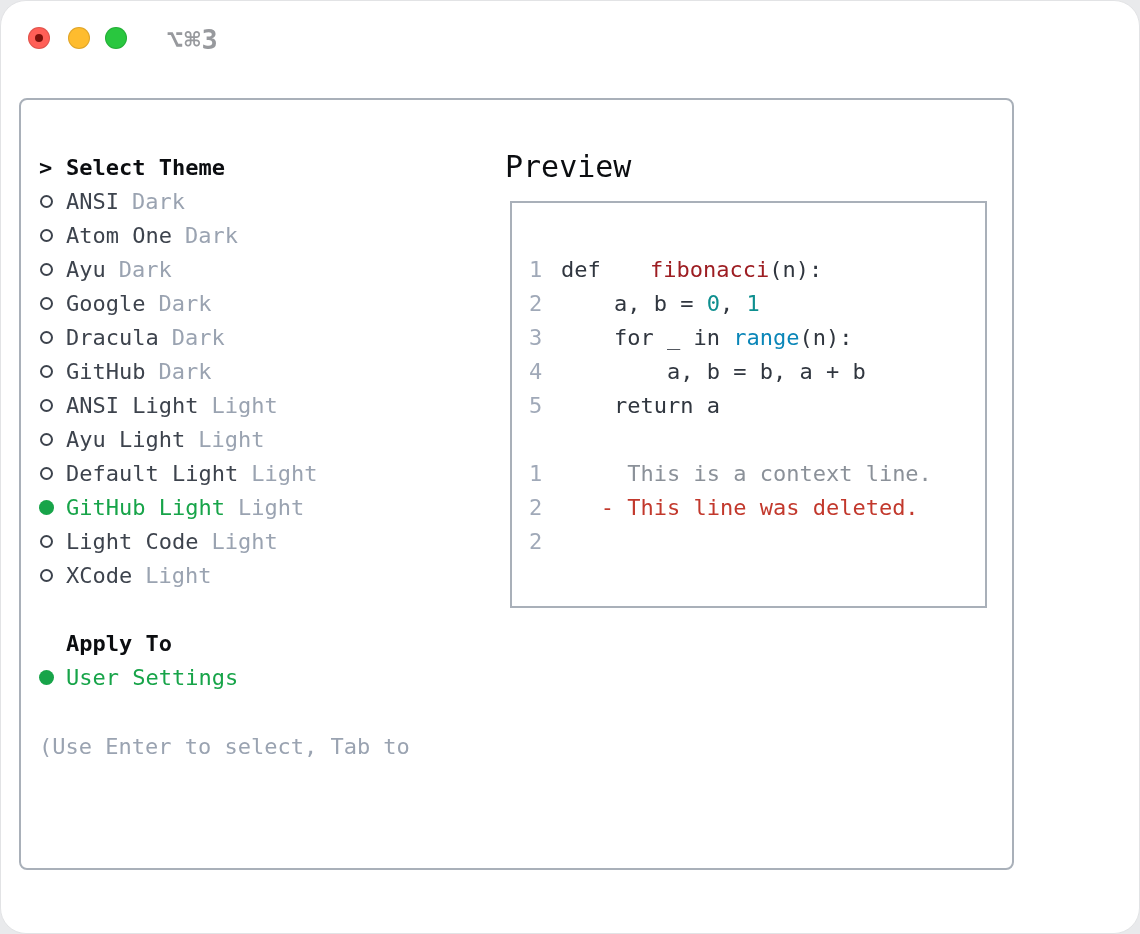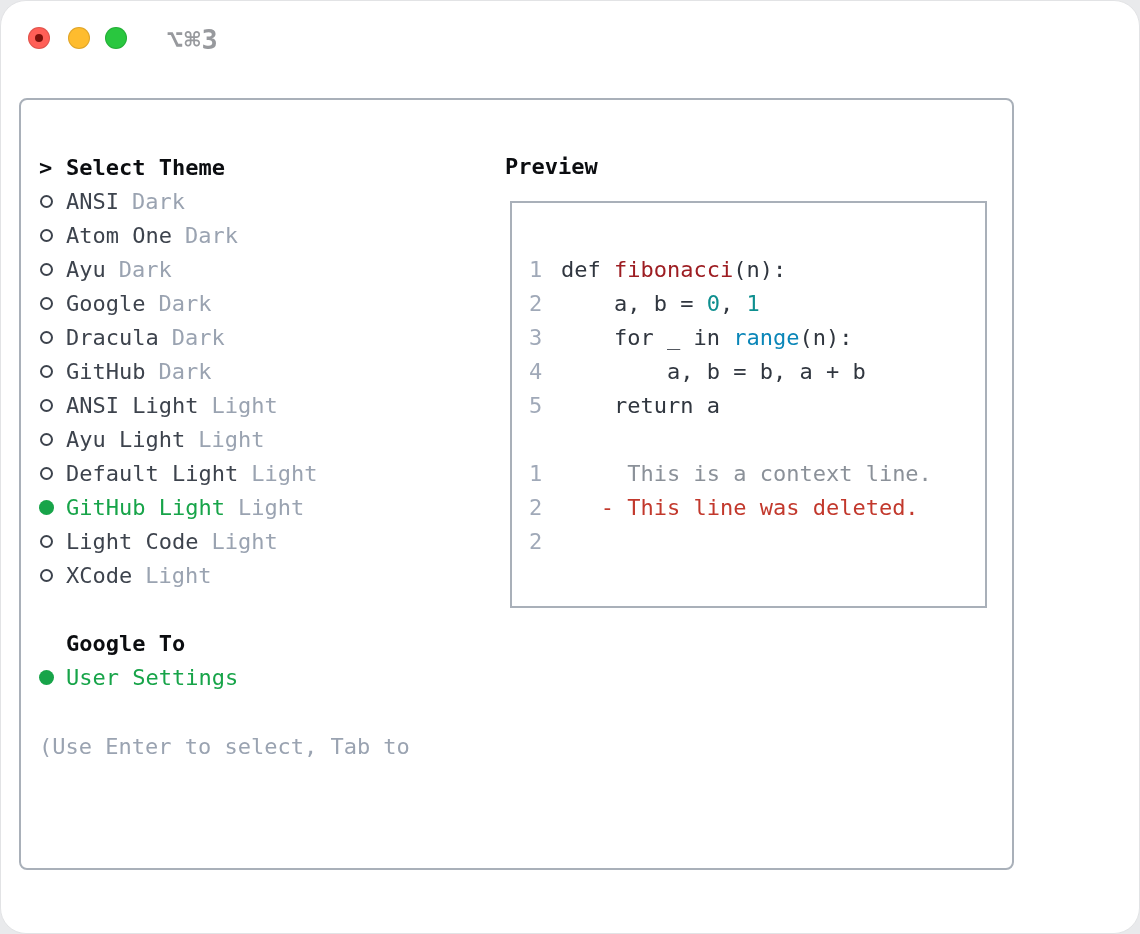--- a/index.html
+++ b/index.html
@@ -53,28 +53,28 @@
   .subhdr{font-weight:600;color:var(--header-text);}
   .bullet{display:inline-block;width:13px;height:13px;border:2px solid var(--item-text);
     border-radius:50%;box-sizing:border-box;margin-left:1px;}
   .bullet.sel{width:15px;height:15px;border:none;background:var(--green-selected);margin-left:0;}
   .nm.sel{color:var(--green-selected);}
   .variant{color:var(--muted);margin-left:13px;}
   .spacer-row{height:34px;}
   .hint{color:var(--muted);line-height:34px;margin-top:2px;}
   
   .preview-hdr{position:absolute;left:484px;top:50px;height:34px;line-height:34px;
-    font-size:22px;font-weight:bold;color:var(--header-text);}
+    font-size:30px;font-weight:normal;color:var(--header-text);}
   .preview-box{position:absolute;left:489px;top:101px;width:473px;height:403px;
     border:2px solid var(--border);box-sizing:content-box;}
   .preview-lines{position:absolute;left:17px;top:49px;font-size:22px;}
   .pline{display:flex;height:34px;align-items:center;white-space:pre;}
   .gutter{width:32px;flex:0 0 32px;color:var(--line-number);}
   .tk-plain{color:var(--code-plain);}
-  .tk-func{color:var(--code-func);}
+  .tk-func{color:var(--code-func);margin-left:36px;}
   .tk-num{color:var(--code-number);}
   .tk-builtin{color:var(--code-builtin);}
   .tk-context{color:var(--diff-context);margin-top:43px;}
   .tk-deleted{color:var(--diff-deleted);}
   .tk-added{color:var(--diff-added);}
 </style>
 </head>
 <body>
 
 <div class="window">
@@ -106,21 +106,21 @@
           <div class="row"><span class="prefix"><span class="bullet"></span></span><span class="nm">Default Light</span><span class="variant">Light</span></div>
           <div class="row"><span class="prefix"><span class="bullet sel"></span></span><span class="nm sel">GitHub Light</span><span class="variant">Light</span></div>
           <div class="row"><span class="prefix"><span class="bullet"></span></span><span class="nm">Light Code</span><span class="variant">Light</span></div>
           <div class="row"><span class="prefix"><span class="bullet"></span></span><span class="nm">XCode</span><span class="variant">Light</span></div>
         </div>
 
       <div class="spacer-row"></div>
 
       <div class="row">
         <span class="prefix"></span>
-        <span class="subhdr">Google To</span>
+        <span class="subhdr">Apply To</span>
       </div>
 
       <div id="apply-items">
           <div class="row"><span class="prefix"><span class="bullet sel"></span></span><span class="nm sel">User Settings</span></div>
         </div>
 
       <div class="spacer-row"></div>
 
       <div class="hint">
         <div>(Use Enter to select, Tab to</div>

